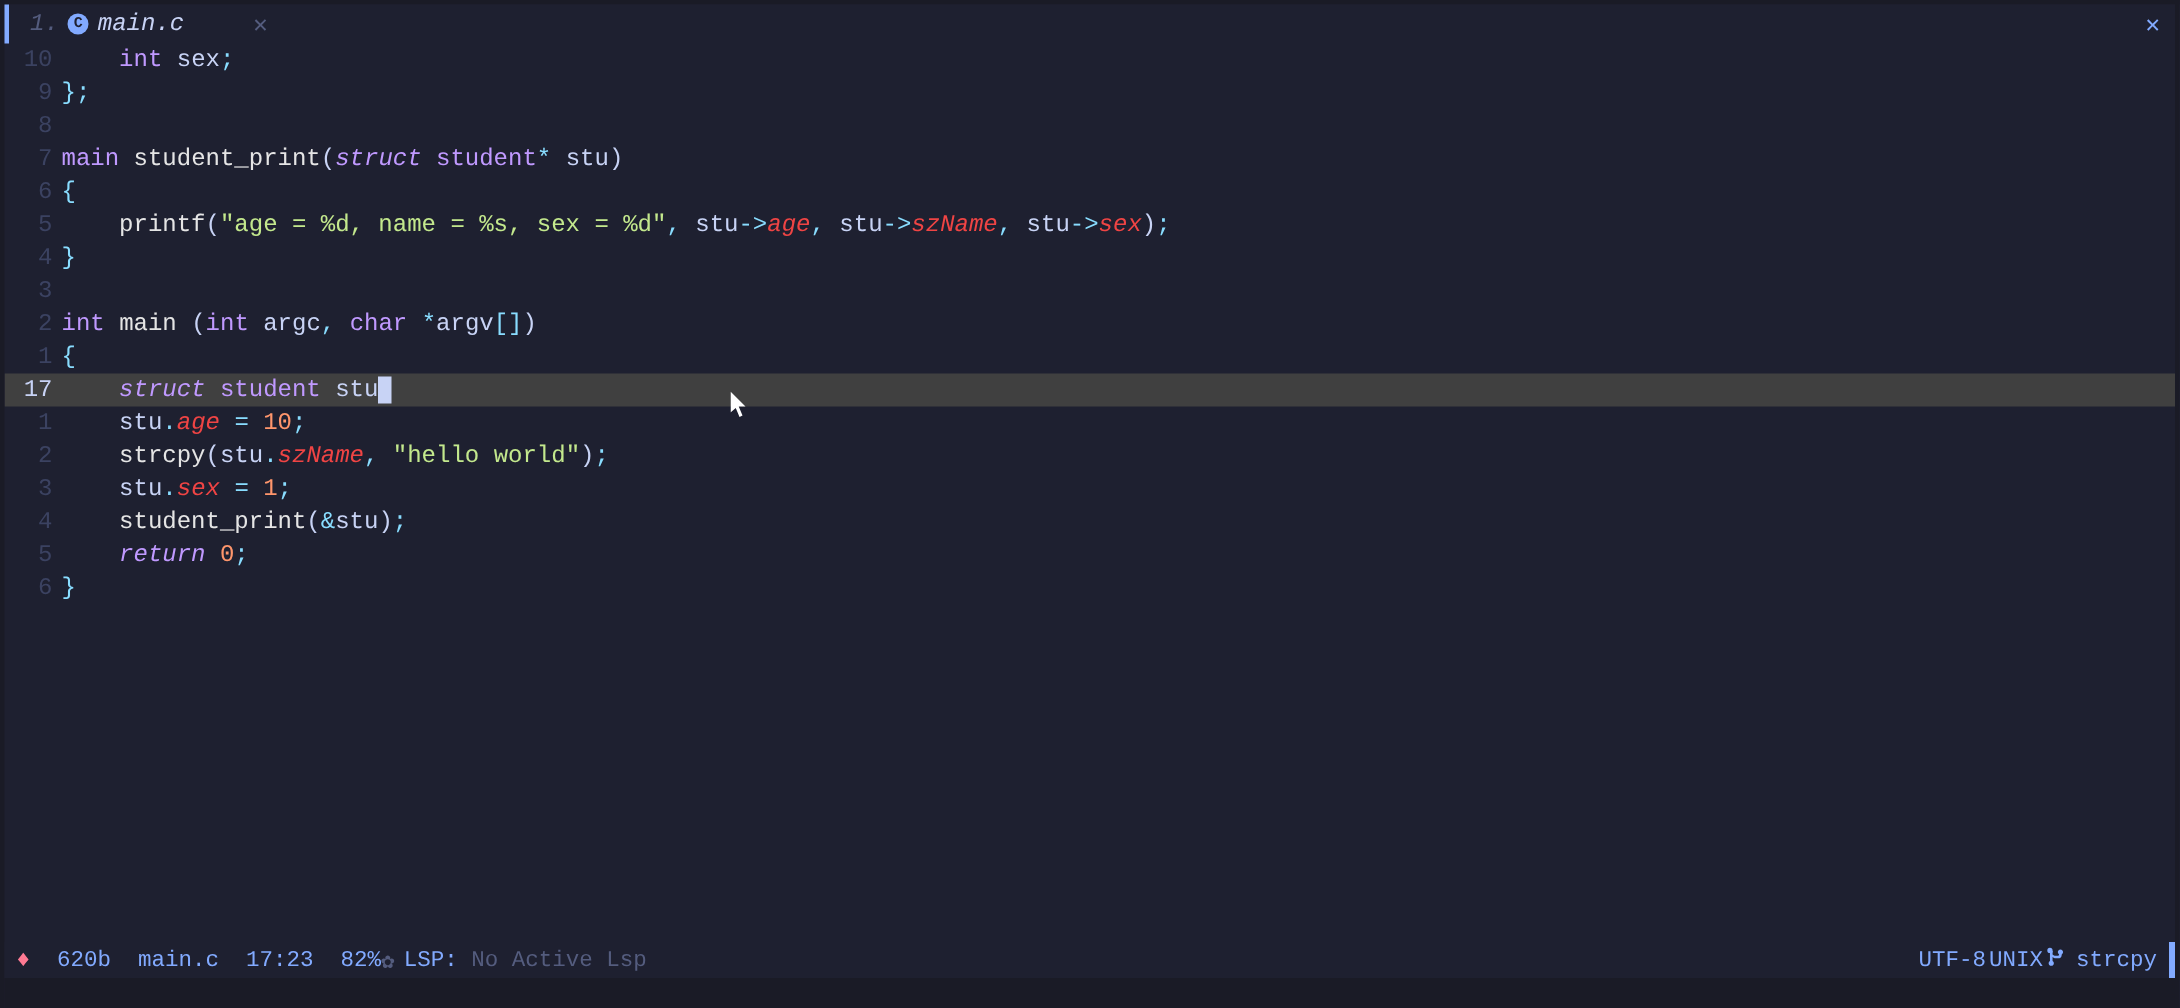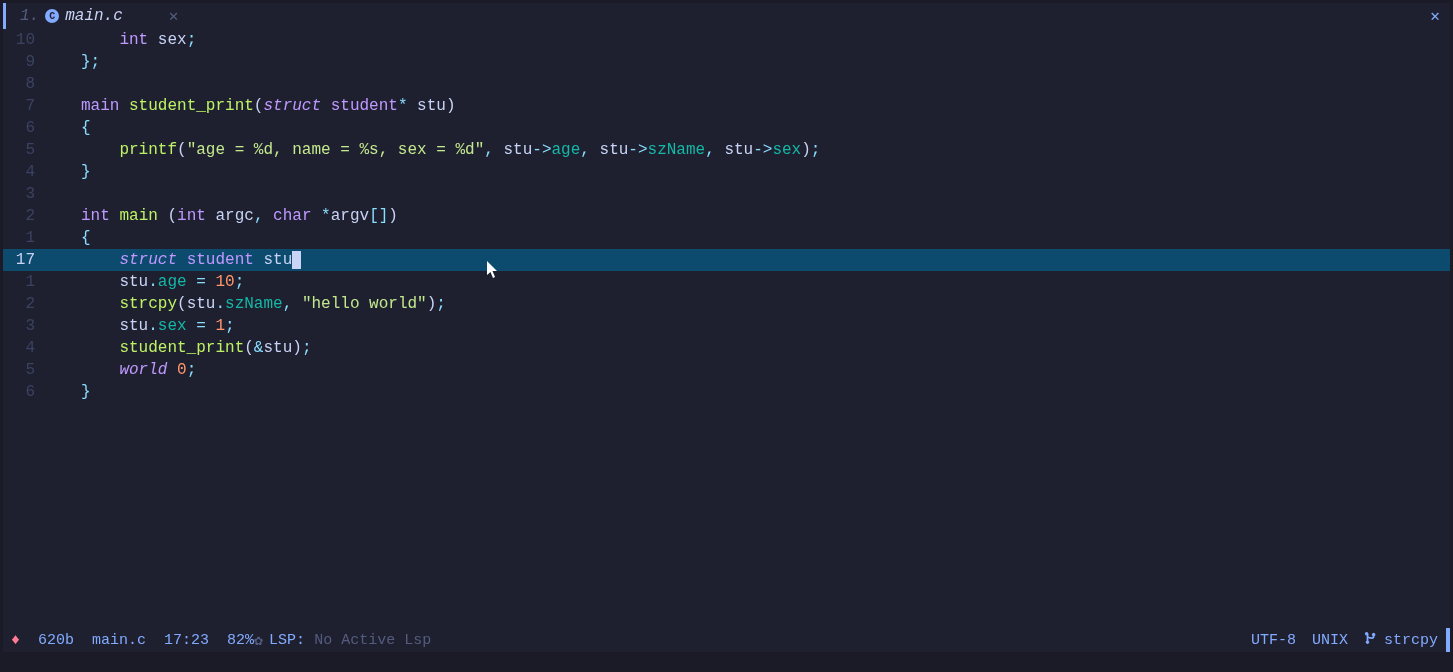--- a/index.html
+++ b/index.html
@@ -63,42 +63,41 @@
 .editor {
   flex: 1;
   overflow: hidden;
   line-height: 22px;
   font-size: 16px;
 }
 .line {
   display: flex;
   white-space: pre;
   height: 22px;
-  gap: 40px;
 }
 .gutter {
   width: 38px;
   text-align: right;
   padding-right: 6px;
   color: #3b4261;
   user-select: none;
 }
-.line.current { background: #0c4a6e; }
+.line.current { background: #404040; }
 .line.current .gutter { color: #c8d3f5; }
 .code { flex: 1; }
 .kw { color: #c099ff; font-style: italic; }
 .type { color: #c099ff; }
-.func { color: #bef264; }
+.func { color: #e5e5e5; }
 .num { color: #ff966c; }
 .str { color: #c3e88d; }
 .punc { color: #89ddff; }
 .op { color: #89ddff; }
 .paren { color: #c8d3f5; }
 .var { color: #c8d3f5; }
-.member { color: #14b8a6; }
+.member { color: #ef4444; font-style: italic; }
 .cursor {
   display: inline-block;
   width: 9px;
   height: 18px;
   background: #c8d3f5;
   vertical-align: text-bottom;
 }
 .mouse-cursor {
   position: absolute;
   left: 487px;
@@ -114,21 +113,21 @@
   align-items: center;
   font-size: 15px;
   color: #82aaff;
   padding: 0 8px;
   border-right: 4px solid #82aaff;
 }
 .statusline .seg { display: flex; align-items: center; gap: 6px; }
 .statusline .left { flex: 0 0 auto; display: flex; gap: 18px; align-items: center; }
 .statusline .center { flex: 1; text-align: center; color: #545c7e; }
 .statusline .center .lsp-label { color: #82aaff; font-weight: normal; }
-.statusline .right { flex: 0 0 auto; display: flex; gap: 16px; align-items: center; }
+.statusline .right { flex: 0 0 auto; display: flex; gap: 2px; align-items: center; }
 .statusline .devil { color: #ff7a93; }
 .statusline .gear { color: #545c7e; }
 .statusline .branch-icon { color: #82aaff; }
 .bottom-bar {
   height: 20px;
   background: #1a1b26;
 }
 </style>
 </head>
 <body>
@@ -152,21 +151,21 @@
     <div class="line"><div class="gutter">5</div><div class="code"><span>    </span><span class="func">printf</span><span class="paren">(</span><span class="str">"age = %d, name = %s, sex = %d"</span><span class="punc">,</span><span> </span><span class="var">stu</span><span class="op">-&gt;</span><span class="member">age</span><span class="punc">,</span><span> </span><span class="var">stu</span><span class="op">-&gt;</span><span class="member">szName</span><span class="punc">,</span><span> </span><span class="var">stu</span><span class="op">-&gt;</span><span class="member">sex</span><span class="paren">)</span><span class="punc">;</span></div></div>
     <div class="line"><div class="gutter">4</div><div class="code"><span class="punc">}</span></div></div>
     <div class="line"><div class="gutter">3</div><div class="code"></div></div>
     <div class="line"><div class="gutter">2</div><div class="code"><span class="type">int</span><span> </span><span class="func">main</span><span> </span><span class="paren">(</span><span class="type">int</span><span> </span><span class="var">argc</span><span class="punc">,</span><span> </span><span class="type">char</span><span> </span><span class="op">*</span><span class="var">argv</span><span class="punc">[</span><span class="punc">]</span><span class="paren">)</span></div></div>
     <div class="line"><div class="gutter">1</div><div class="code"><span class="punc">{</span></div></div>
     <div class="line current"><div class="gutter">17</div><div class="code"><span>    </span><span class="kw">struct</span><span> </span><span class="type">student</span><span> </span><span class="var">stu</span><span class="cursor"></span></div></div>
     <div class="line"><div class="gutter">1</div><div class="code"><span>    </span><span class="var">stu</span><span class="op">.</span><span class="member">age</span><span> </span><span class="op">=</span><span> </span><span class="num">10</span><span class="punc">;</span></div></div>
     <div class="line"><div class="gutter">2</div><div class="code"><span>    </span><span class="func">strcpy</span><span class="paren">(</span><span class="var">stu</span><span class="op">.</span><span class="member">szName</span><span class="punc">,</span><span> </span><span class="str">"hello world"</span><span class="paren">)</span><span class="punc">;</span></div></div>
     <div class="line"><div class="gutter">3</div><div class="code"><span>    </span><span class="var">stu</span><span class="op">.</span><span class="member">sex</span><span> </span><span class="op">=</span><span> </span><span class="num">1</span><span class="punc">;</span></div></div>
     <div class="line"><div class="gutter">4</div><div class="code"><span>    </span><span class="func">student_print</span><span class="paren">(</span><span class="op">&amp;</span><span class="var">stu</span><span class="paren">)</span><span class="punc">;</span></div></div>
-    <div class="line"><div class="gutter">5</div><div class="code"><span>    </span><span class="kw">world</span><span> </span><span class="num">0</span><span class="punc">;</span></div></div>
+    <div class="line"><div class="gutter">5</div><div class="code"><span>    </span><span class="kw">return</span><span> </span><span class="num">0</span><span class="punc">;</span></div></div>
     <div class="line"><div class="gutter">6</div><div class="code"><span class="punc">}</span></div></div>
   </div>
 
 <div class="mouse-cursor">
   <svg width="12" height="18" viewBox="0 0 12 18">
       <path d="M0 0 L0 14 L3.5 11 L6 17 L8 16 L5.5 10 L10 10 Z" fill="#ffffff"></path>
     </svg>
 </div>
 
 <div class="statusline">

